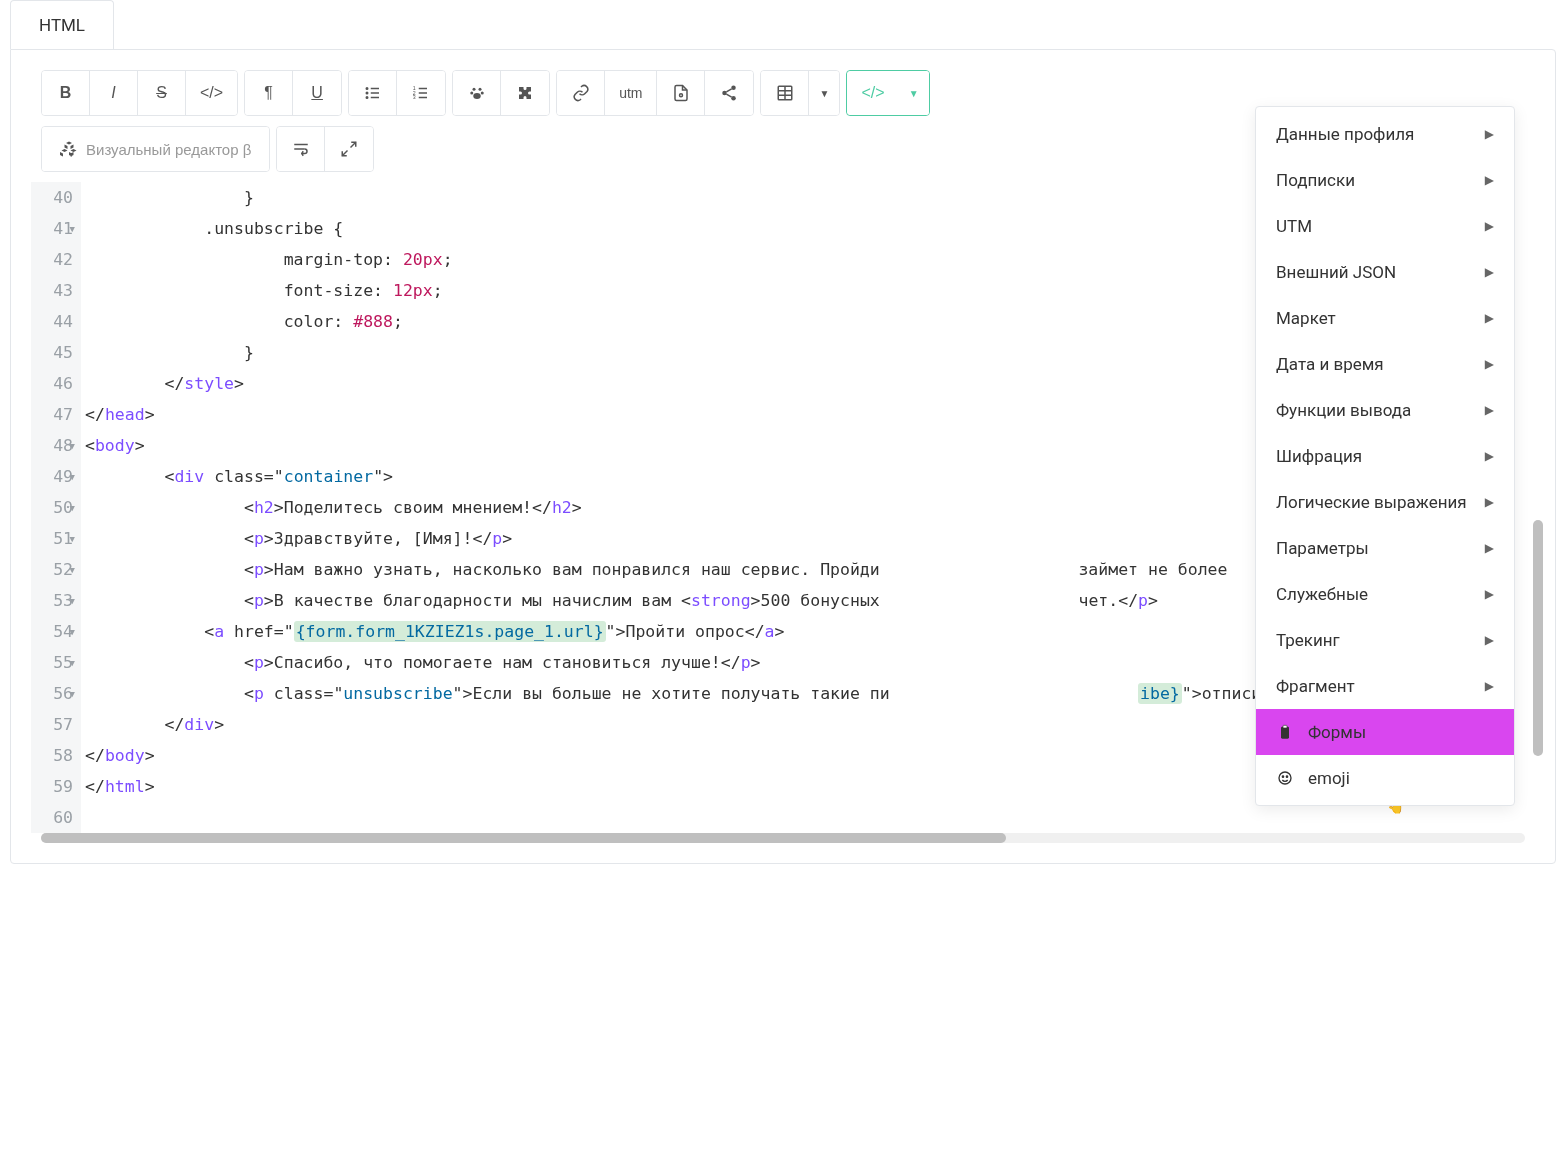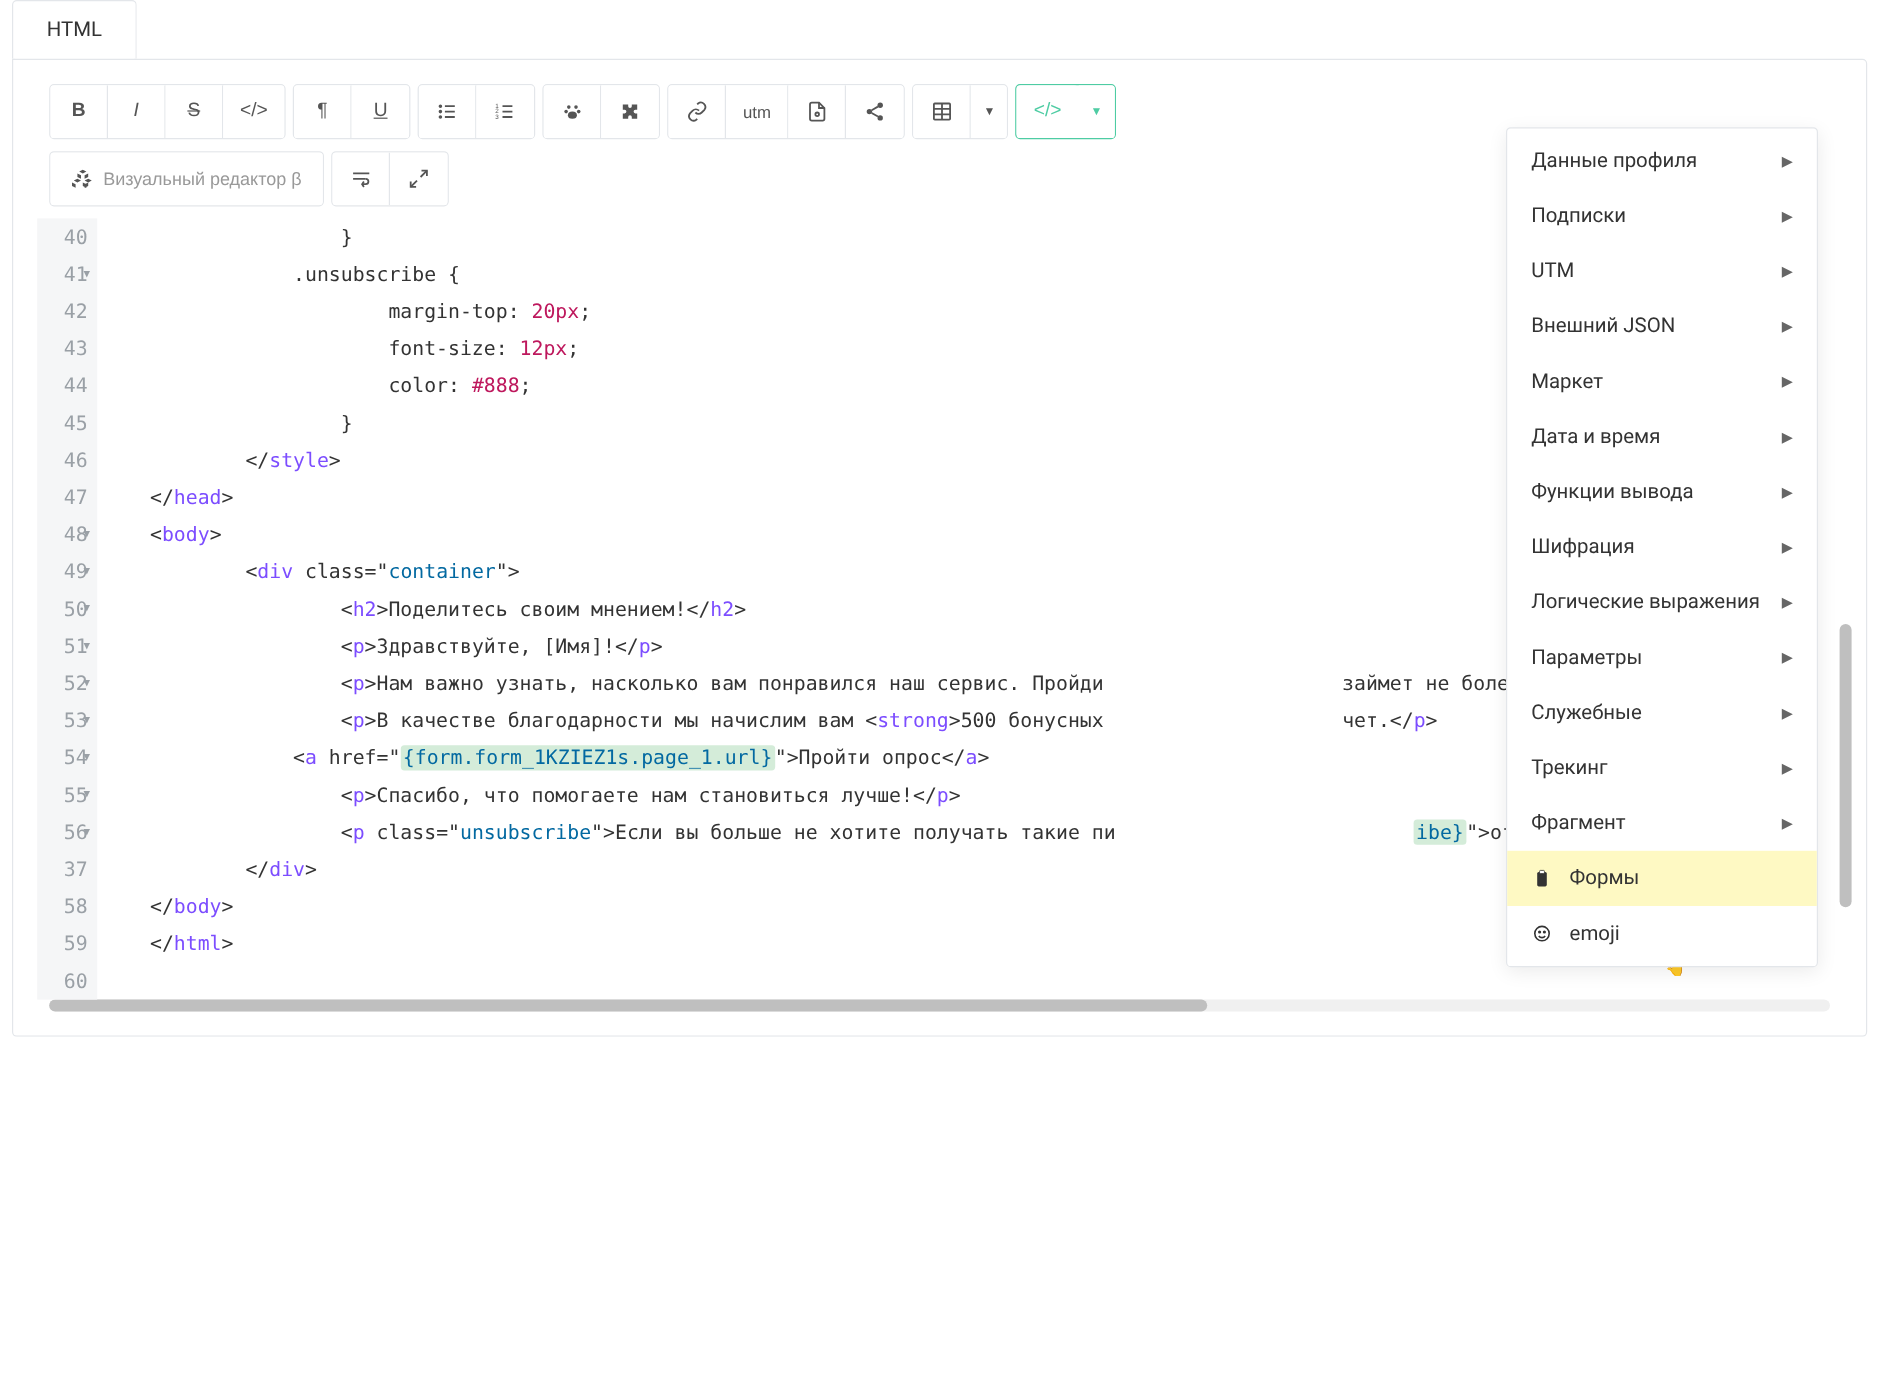--- a/index.html
+++ b/index.html
@@ -11,38 +11,38 @@
   .toolbar { padding: 0 20px 10px 20px; display: flex; flex-wrap: wrap; gap: 6px; align-items: center; }
   .btn-group { display: inline-flex; border: 1px solid #e3e6ea; border-radius: 4px; overflow: hidden; }
   .btn { background: #fff; border: none; border-right: 1px solid #e3e6ea; padding: 10px 14px; cursor: pointer; display: inline-flex; align-items: center; justify-content: center; min-width: 48px; height: 44px; color: #555; font-size: 16px; }
   .btn:last-child { border-right: none; }
   .btn svg { width: 18px; height: 18px; }
   .btn.active { border: 1px solid #4ecca3; color: #4ecca3; border-radius: 4px; }
   .btn small { font-size: 14px; }
   .visual-btn { padding: 10px 18px; }
   .visual-btn span { margin-left: 8px; color: #999; font-size: 15px; }
   .code-wrap { position: relative; margin: 0 10px; }
-  .code-area { display: flex; font-family: "Menlo", "Consolas", monospace; font-size: 16.5px; line-height: 31px; gap: 40px; }
+  .code-area { display: flex; font-family: "Menlo", "Consolas", monospace; font-size: 16.5px; line-height: 31px; }
   .linenums { background: #f5f6f7; color: #9aa0a6; padding: 0 8px; text-align: right; user-select: none; min-width: 50px; }
   .linenums div { height: 31px; position: relative; }
   .fold { position: absolute; right: -2px; top: 50%; transform: translateY(-50%); font-size: 9px; color: #9aa0a6; }
   .code { padding-left: 4px; white-space: pre; overflow: hidden; flex: 1; }
   .code .line { height: 31px; }
   .tok-punc { color: #333; }
   .tok-sel { color: #333; }
   .tok-prop { color: #333; }
   .tok-val { color: #be185d; }
   .tok-tag { color: #7c4dff; }
   .tok-attr { color: #333; }
   .tok-str { color: #0369a1; }
   .tok-txt { color: #333; }
   .hl { background: #d4ecd9; border-radius: 3px; padding: 1px 2px; }
   .dropdown { position: absolute; top: 56px; right: 40px; width: 260px; background: #fff; border: 1px solid #e3e6ea; border-radius: 4px; box-shadow: 0 4px 16px rgba(0,0,0,0.08); z-index: 10; padding: 4px 0; }
   .dd-item { padding: 13px 20px; display: flex; align-items: center; justify-content: space-between; cursor: pointer; font-size: 17px; color: #333; }
-  .dd-item:hover, .dd-item.hover { background: #fef9c3; }
+  .dd-item:hover, .dd-item.hover { background: #d946ef; }
   .dd-item .chev { font-size: 12px; color: #666; }
   .dd-item .ico { margin-right: 14px; width: 18px; display: inline-flex; align-items: center; justify-content: center; }
   .dd-item .lbl-wrap { display: flex; align-items: center; flex: 1; }
   .scrollbar-h { height: 10px; background: #f0f0f0; margin: 0 10px; border-radius: 5px; }
   .scrollbar-h .thumb { height: 100%; width: 65%; background: #bfbfbf; border-radius: 5px; }
   .scrollbar-v { position: absolute; right: 12px; top: 100px; bottom: 40px; width: 10px; }
   .scrollbar-v .thumb { position: absolute; right: 0; top: 55%; height: 35%; width: 10px; background: #bfbfbf; border-radius: 5px; }
   .cursor-ptr { position: absolute; font-size: 14px; }
 </style>
 </head>
@@ -312,21 +312,21 @@
             <div>47</div>
             <div>48<span class="fold">▼</span></div>
             <div>49<span class="fold">▼</span></div>
             <div>50<span class="fold">▼</span></div>
             <div>51<span class="fold">▼</span></div>
             <div>52<span class="fold">▼</span></div>
             <div>53<span class="fold">▼</span></div>
             <div>54<span class="fold">▼</span></div>
             <div>55<span class="fold">▼</span></div>
             <div>56<span class="fold">▼</span></div>
-            <div>37</div>
+            <div>57</div>
             <div>58</div>
             <div>59</div>
             <div>60</div>
           </div>
         <div class="code" id="code"><div class="line">                <span class="tok-punc">}</span></div><div class="line">            <span class="tok-sel">.unsubscribe</span><span class="tok-punc"> {</span></div><div class="line">                    <span class="tok-prop">margin-top</span><span class="tok-punc">: </span><span class="tok-val">20px</span><span class="tok-punc">;</span></div><div class="line">                    <span class="tok-prop">font-size</span><span class="tok-punc">: </span><span class="tok-val">12px</span><span class="tok-punc">;</span></div><div class="line">                    <span class="tok-prop">color</span><span class="tok-punc">: </span><span class="tok-val">#888</span><span class="tok-punc">;</span></div><div class="line">                <span class="tok-punc">}</span></div><div class="line">        <span class="tok-punc">&lt;/</span><span class="tok-tag">style</span><span class="tok-punc">&gt;</span></div><div class="line"><span class="tok-punc">&lt;/</span><span class="tok-tag">head</span><span class="tok-punc">&gt;</span></div><div class="line"><span class="tok-punc">&lt;</span><span class="tok-tag">body</span><span class="tok-punc">&gt;</span></div><div class="line">        <span class="tok-punc">&lt;</span><span class="tok-tag">div</span> <span class="tok-attr">class</span><span class="tok-punc">=</span><span class="tok-punc">"</span><span class="tok-str">container</span><span class="tok-punc">"</span><span class="tok-punc">&gt;</span></div><div class="line">                <span class="tok-punc">&lt;</span><span class="tok-tag">h2</span><span class="tok-punc">&gt;</span><span class="tok-txt">Поделитесь своим мнением!</span><span class="tok-punc">&lt;/</span><span class="tok-tag">h2</span><span class="tok-punc">&gt;</span></div><div class="line">                <span class="tok-punc">&lt;</span><span class="tok-tag">p</span><span class="tok-punc">&gt;</span><span class="tok-txt">Здравствуйте, [Имя]!</span><span class="tok-punc">&lt;/</span><span class="tok-tag">p</span><span class="tok-punc">&gt;</span></div><div class="line">                <span class="tok-punc">&lt;</span><span class="tok-tag">p</span><span class="tok-punc">&gt;</span><span class="tok-txt">Нам важно узнать, насколько вам понравился наш сервис. Пройди</span><span style="visibility:hidden">                    </span><span class="tok-txt">займет не более</span></div><div class="line">                <span class="tok-punc">&lt;</span><span class="tok-tag">p</span><span class="tok-punc">&gt;</span><span class="tok-txt">В качестве благодарности мы начислим вам </span><span class="tok-punc">&lt;</span><span class="tok-tag">strong</span><span class="tok-punc">&gt;</span><span class="tok-txt">500 бонусных</span><span style="visibility:hidden">                    </span><span class="tok-txt">чет.</span><span class="tok-punc">&lt;/</span><span class="tok-tag">p</span><span class="tok-punc">&gt;</span></div><div class="line">            <span class="tok-punc">&lt;</span><span class="tok-tag">a</span> <span class="tok-attr">href</span><span class="tok-punc">=</span><span class="tok-punc">"</span><span class="hl tok-str">{form.form_1KZIEZ1s.page_1.url}</span><span class="tok-punc">"</span><span class="tok-punc">&gt;</span><span class="tok-txt">Пройти опрос</span><span class="tok-punc">&lt;/</span><span class="tok-tag">a</span><span class="tok-punc">&gt;</span></div><div class="line">                <span class="tok-punc">&lt;</span><span class="tok-tag">p</span><span class="tok-punc">&gt;</span><span class="tok-txt">Спасибо, что помогаете нам становиться лучше!</span><span class="tok-punc">&lt;/</span><span class="tok-tag">p</span><span class="tok-punc">&gt;</span></div><div class="line">                <span class="tok-punc">&lt;</span><span class="tok-tag">p</span> <span class="tok-attr">class</span><span class="tok-punc">=</span><span class="tok-punc">"</span><span class="tok-str">unsubscribe</span><span class="tok-punc">"</span><span class="tok-punc">&gt;</span><span class="tok-txt">Если вы больше не хотите получать такие пи</span><span style="visibility:hidden">                         </span><span class="hl tok-str">ibe}</span><span class="tok-punc">"</span><span class="tok-punc">&gt;</span><span class="tok-txt">отписите</span></div><div class="line">        <span class="tok-punc">&lt;/</span><span class="tok-tag">div</span><span class="tok-punc">&gt;</span></div><div class="line"><span class="tok-punc">&lt;/</span><span class="tok-tag">body</span><span class="tok-punc">&gt;</span></div><div class="line"><span class="tok-punc">&lt;/</span><span class="tok-tag">html</span><span class="tok-punc">&gt;</span></div><div class="line"><span class="tok-punc"></span></div></div>
       </div>
       <div class="scrollbar-h">
           <div class="thumb"></div>
         </div>
     </div>

